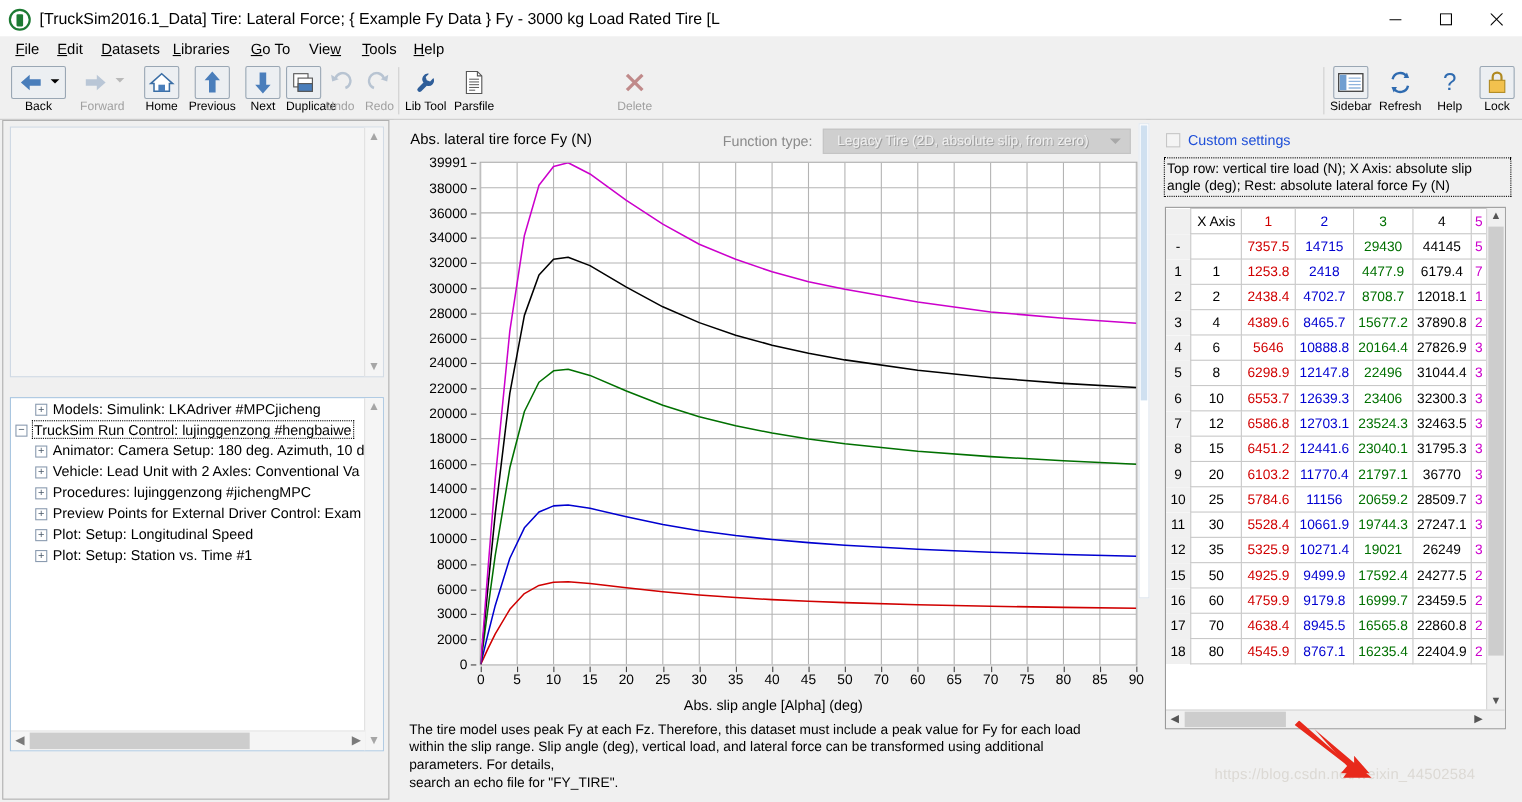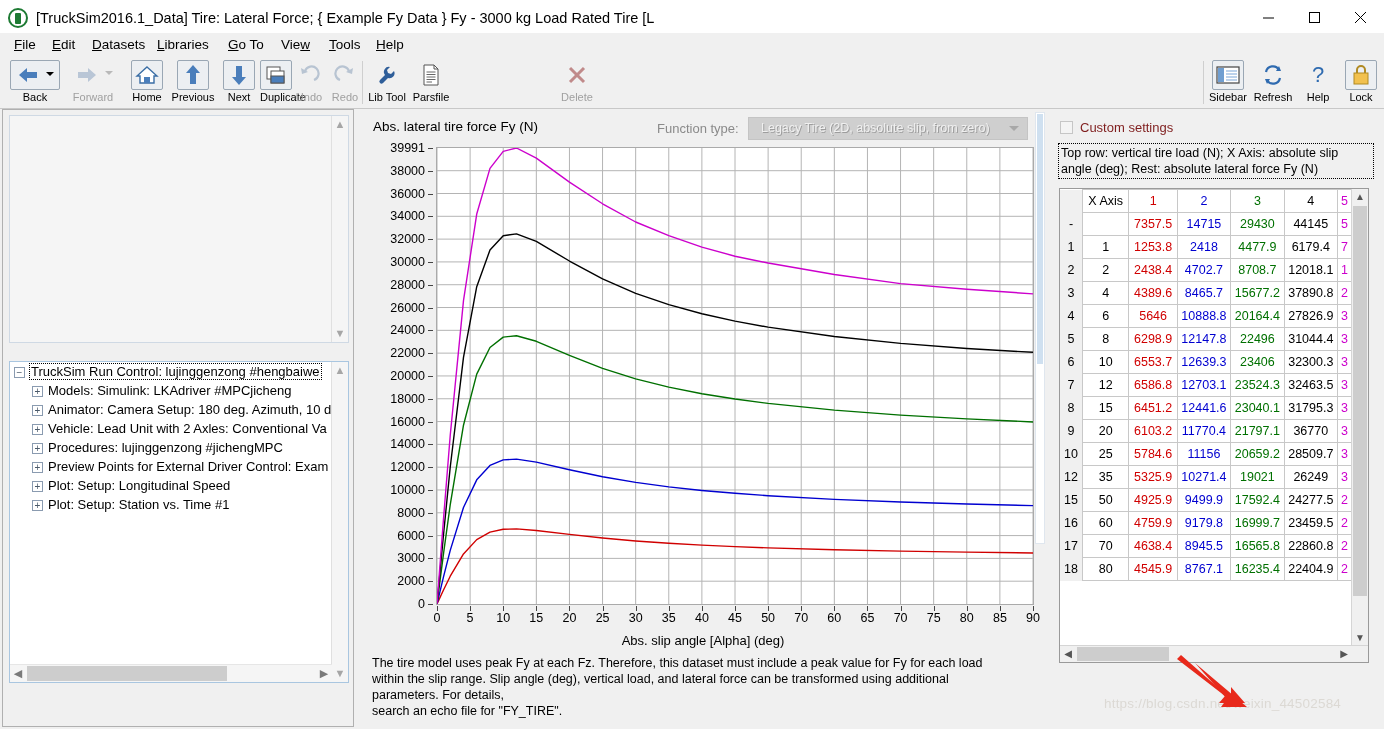--- a/index.html
+++ b/index.html
@@ -82,21 +82,21 @@
   .xtick{position:absolute;width:1px;height:5px;background:#444;}
   .axistitle{position:absolute;left:0;width:660px;text-align:center;font-size:13px;}
 
   .desc{position:absolute;left:14px;top:546px;width:640px;font-size:12.5px;line-height:16px;}
 
   .cp-vscroll{position:absolute;left:1035px;top:112px;width:10px;height:432px;background:#fff;border:1px solid #dfe6ee;box-sizing:border-box;}
   .cp-vscroll .th{position:absolute;left:1px;top:1px;width:6px;height:250px;background:#cfe0f0;}
 
   
   .rightpane{position:absolute;left:1046px;top:109px;width:338px;height:620px;background:#f0f0f0;}
-  .cust{position:absolute;left:14px;top:11px;font-size:13px;color:#7f1d1d;}
+  .cust{position:absolute;left:14px;top:11px;font-size:13px;color:#1d4ed8;}
   .cust .cb{position:absolute;left:0;top:1px;width:13px;height:13px;border:1px solid #c6c6c6;background:#f4f4f4;box-sizing:border-box;}
   .cust .ct{margin-left:20px;}
 
   .rhint{position:absolute;left:13px;top:35px;width:310px;font-size:12.5px;line-height:16px;
     outline:1px dotted #000;padding:1px 2px;}
 
   .tablebox{position:absolute;left:13px;top:79px;width:310px;height:475px;background:#fff;
     border:1px solid #9a9a9a;box-sizing:border-box;overflow:hidden;}
   table.grid{border-collapse:collapse;table-layout:fixed;font-size:12.5px;}
   table.grid th,table.grid td{border:1px solid #c8c8c8;height:22px;text-align:center;
@@ -327,25 +327,25 @@
   <div class="leftpane">
     <div class="blankbox">
       <div class="vscroll">
         <div class="arw up">▲</div>
         <div class="arw dn">▼</div>
       </div>
     </div>
 
     <div class="treebox">
       <div class="treeinner">
+        <div class="trow child">
+          <span class="plus">+</span><span>Models: Simulink: LKAdriver #MPCjicheng</span>
+        </div>
         <div class="trow root">
           <span class="plus">−</span><span class="lab">TruckSim Run Control: lujinggenzong #hengbaiwe</span>
-        </div>
-        <div class="trow child">
-          <span class="plus">+</span><span>Models: Simulink: LKAdriver #MPCjicheng</span>
         </div>
         <div class="trow child">
           <span class="plus">+</span><span>Animator: Camera Setup: 180 deg. Azimuth, 10 d</span>
         </div>
         <div class="trow child">
           <span class="plus">+</span><span>Vehicle: Lead Unit with 2 Axles: Conventional Va</span>
         </div>
         <div class="trow child">
           <span class="plus">+</span><span>Procedures: lujinggenzong #jichengMPC</span>
         </div>
@@ -646,20 +646,29 @@
               <tr>
                 <td class="rowhdr">10</td>
                 <td class="">25</td>
                 <td class="c1">5784.6</td>
                 <td class="c2">11156</td>
                 <td class="c3">20659.2</td>
                 <td class="c4">28509.7</td>
                 <td class="c5">3</td>
               </tr>
               <tr>
+                <td class="rowhdr">11</td>
+                <td class="">30</td>
+                <td class="c1">5528.4</td>
+                <td class="c2">10661.9</td>
+                <td class="c3">19744.3</td>
+                <td class="c4">27247.1</td>
+                <td class="c5">3</td>
+              </tr>
+              <tr>
                 <td class="rowhdr">12</td>
                 <td class="">35</td>
                 <td class="c1">5325.9</td>
                 <td class="c2">10271.4</td>
                 <td class="c3">19021</td>
                 <td class="c4">26249</td>
                 <td class="c5">3</td>
               </tr>
               <tr>
                 <td class="rowhdr">15</td>

